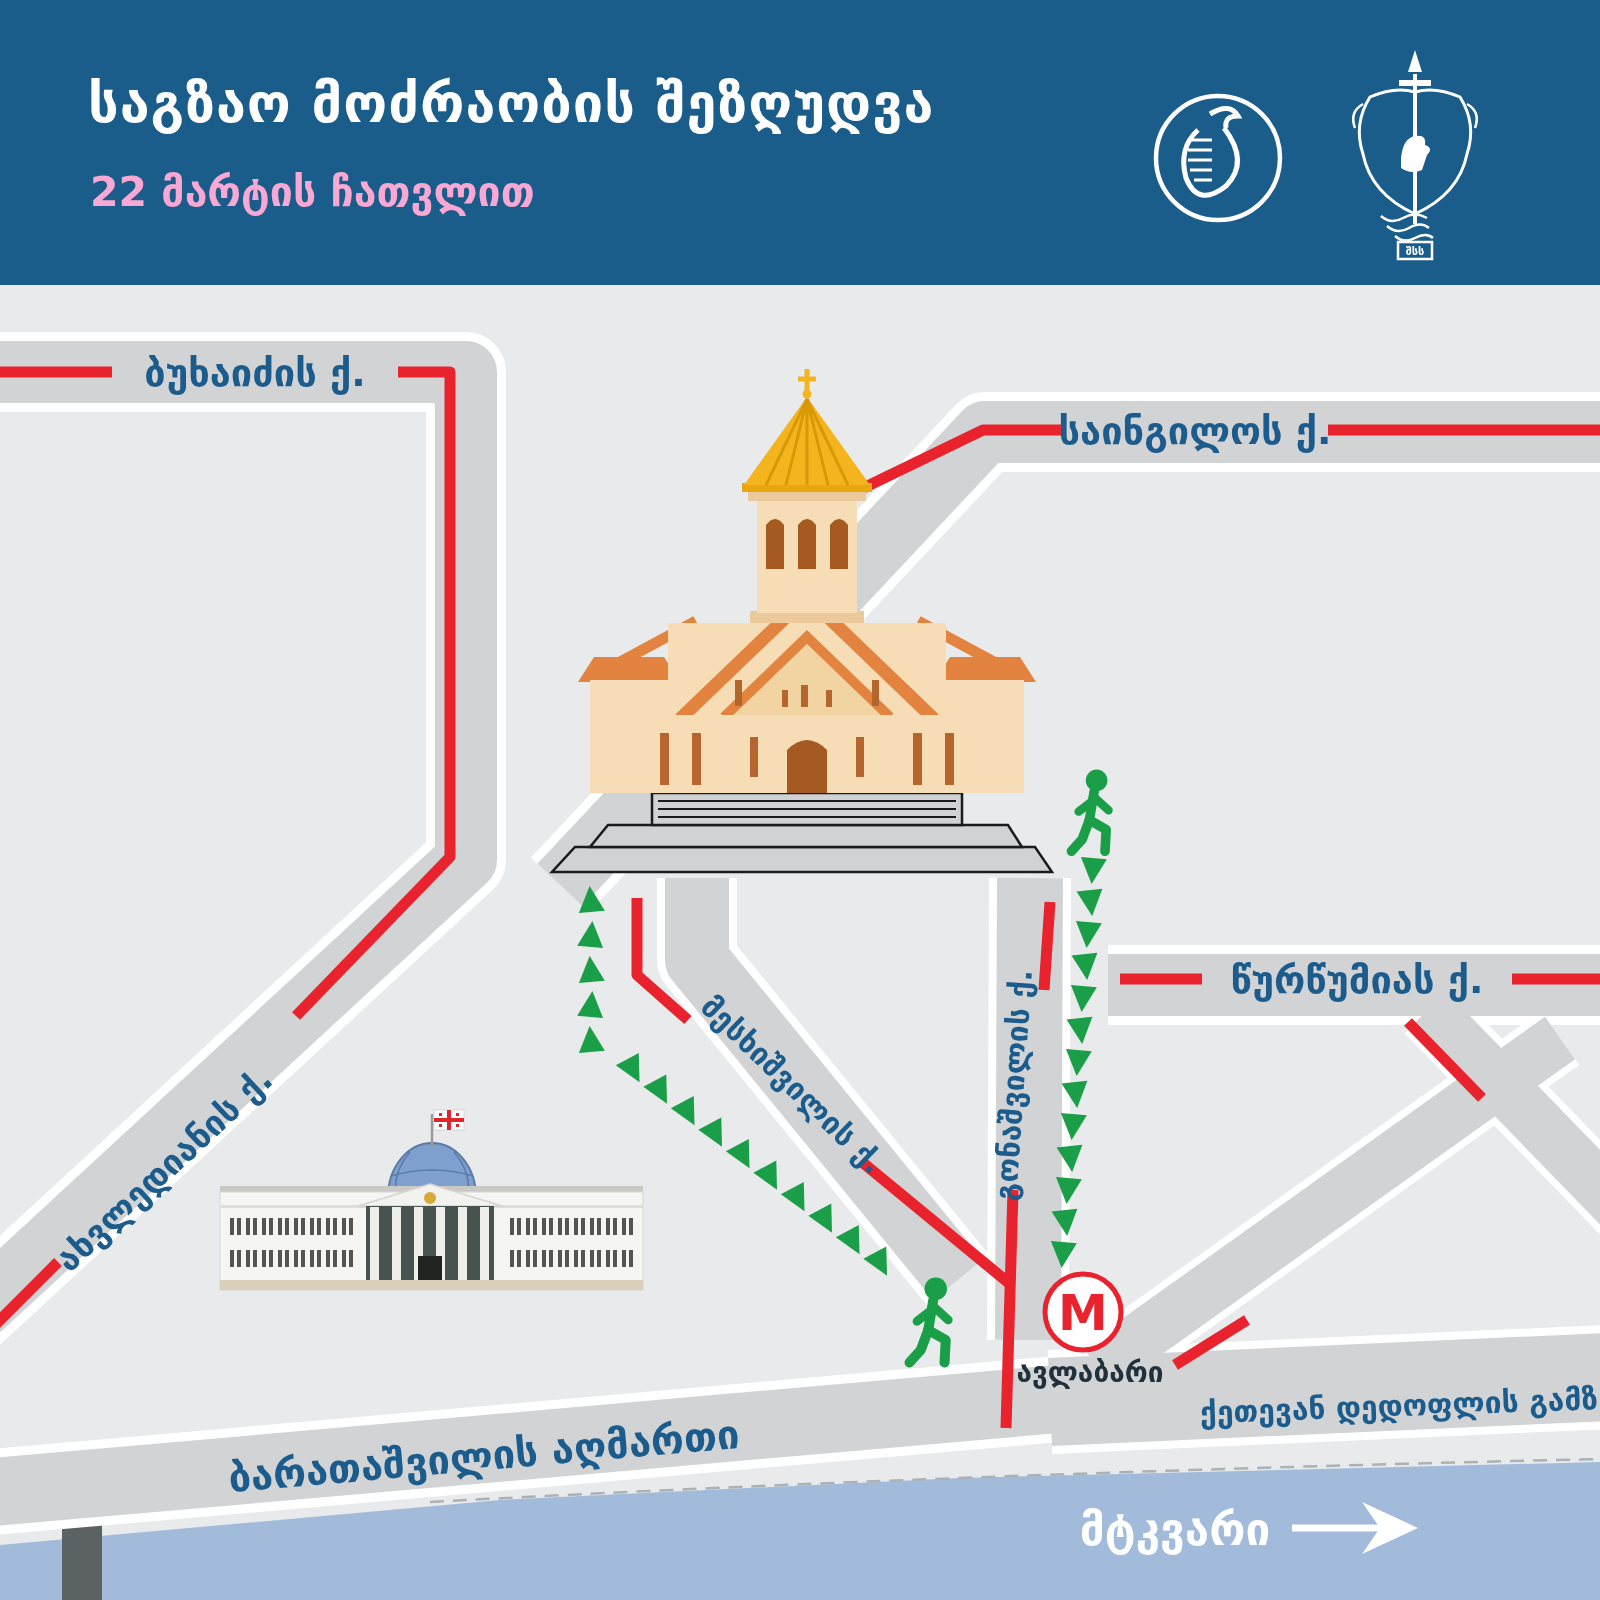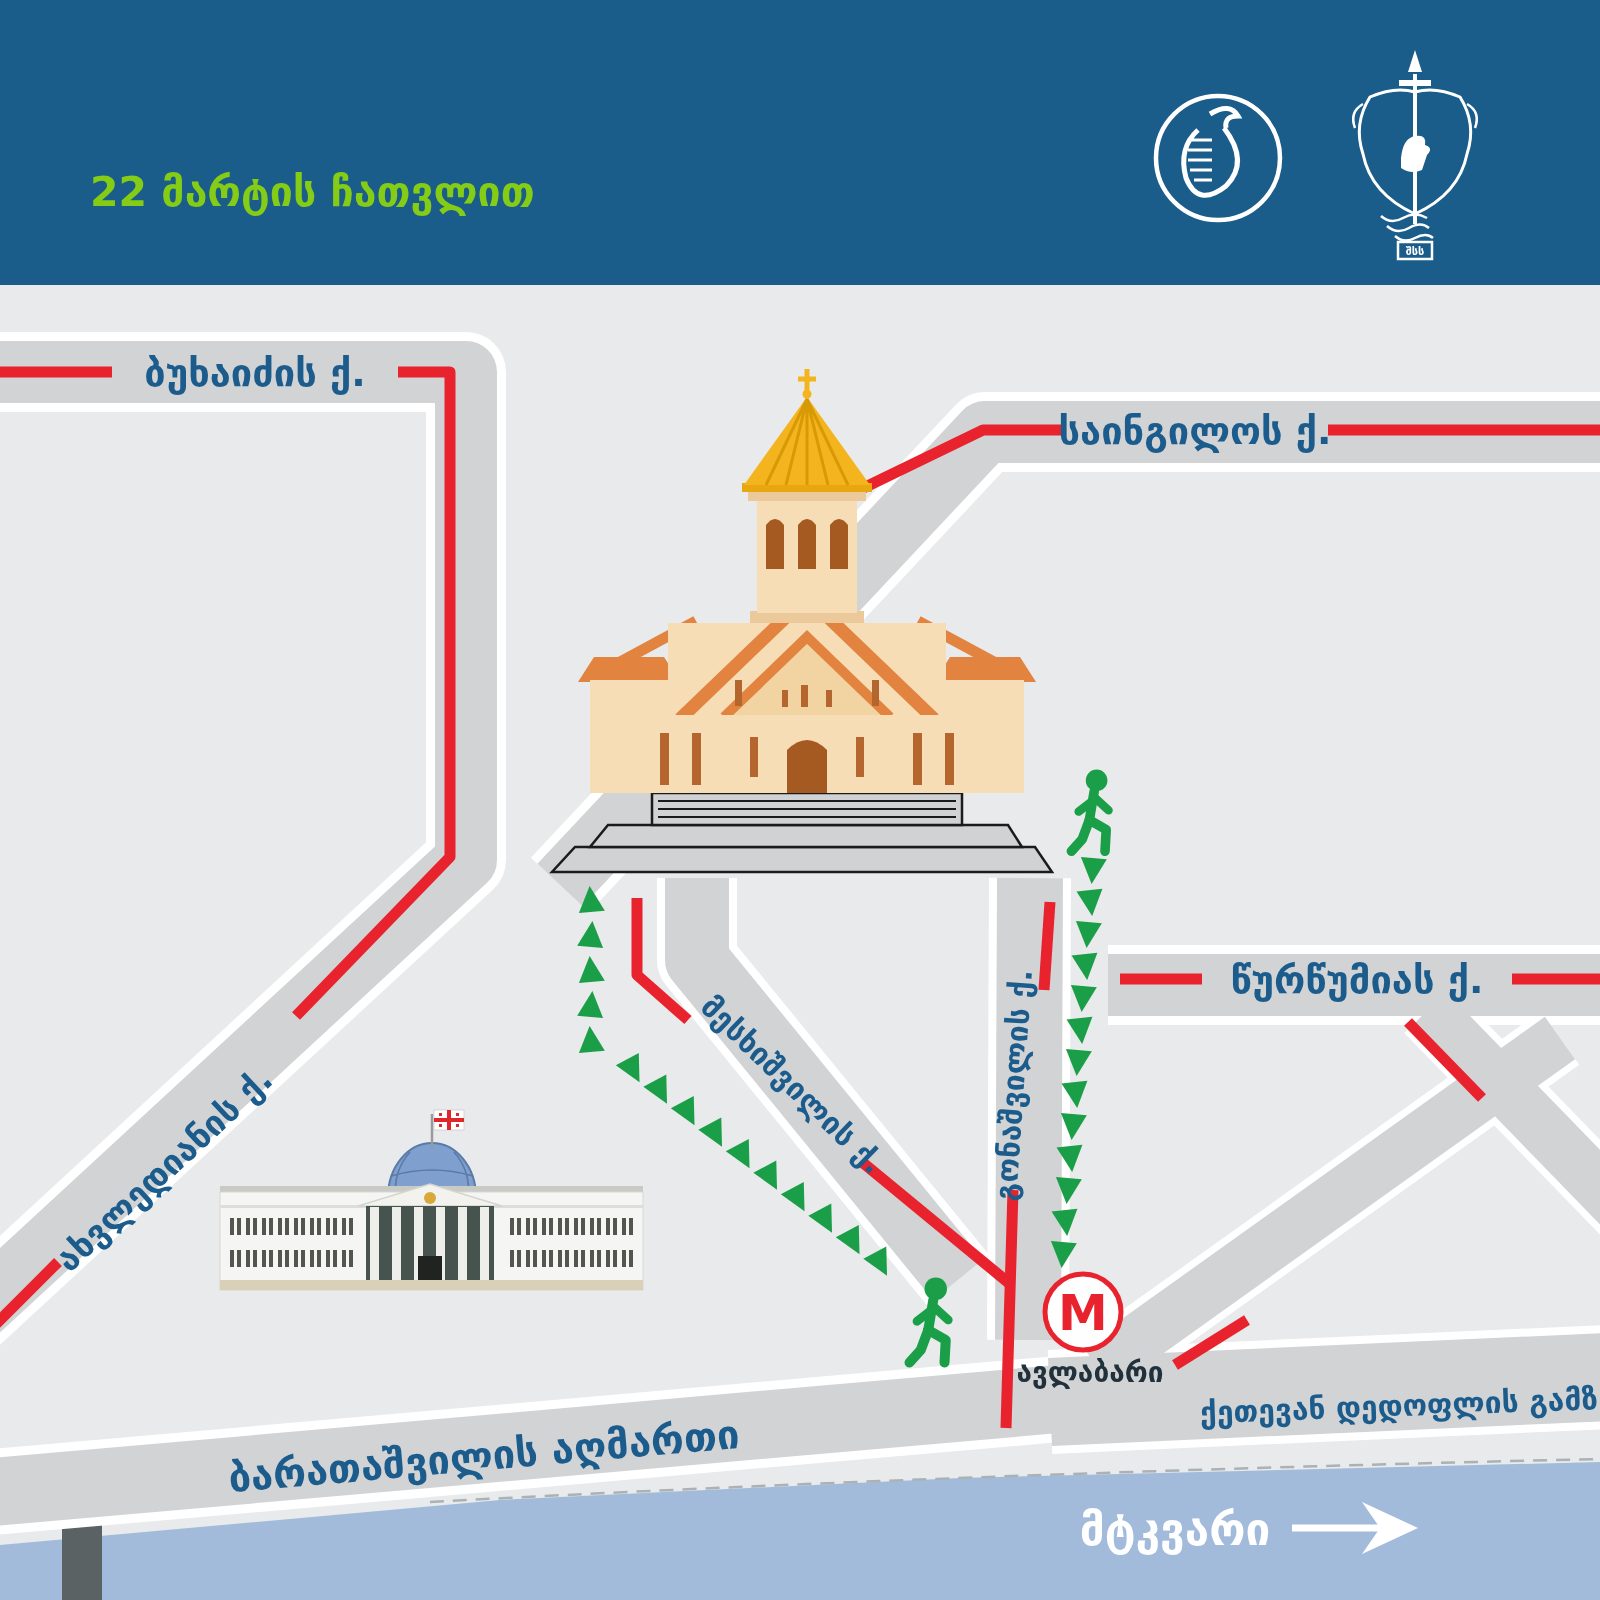--- a/index.html
+++ b/index.html
@@ -1,21 +1,21 @@
 <!DOCTYPE html>
 <html><head>
 <meta charset="utf-8">
 <style>
   html,body{margin:0;padding:0;background:#e8eaeb;}
   #stage{position:relative;width:1600px;height:1600px;overflow:hidden;
          font-family:"DejaVu Sans",sans-serif;}
   #mapsvg{position:absolute;left:0;top:0;}
   #header{position:absolute;left:0;top:0;width:1600px;height:285px;background:#1a5c8a;}
   #title{position:absolute;left:88px;top:72px;color:#ffffff;font-size:54px;font-weight:bold;letter-spacing:1px;}
-  #subtitle{position:absolute;left:90px;top:168px;color:#84cc16;font-size:41px;font-weight:bold;}
+  #subtitle{position:absolute;left:90px;top:168px;color:#f9a8d4;font-size:41px;font-weight:bold;}
   .logo{position:absolute;}
   text{font-family:"DejaVu Sans",sans-serif;}
   .street-label{fill:#1b5c8d;font-weight:bold;}
 </style>
 </head>
 <body>
 
 <div id="stage">
 
 <svg id="mapsvg" width="1600" height="1600" viewBox="0 0 1600 1600">
@@ -303,20 +303,21 @@
   </g>
 
   <g>
     <text x="1175" y="1545" text-anchor="middle" font-size="44" font-weight="bold" fill="#ffffff">მტკვარი</text>
     <path d="M 1292,1528 L 1386,1528" stroke="#ffffff" stroke-width="7"></path>
     <polygon points="1418,1528 1362,1502 1380,1528 1362,1554" fill="#ffffff"></polygon>
   </g>
 </svg>
 
 <div id="header">
+  <div id="title">საგზაო მოძრაობის შეზღუდვა</div>
   <div id="subtitle">22 მარტის ჩათვლით</div>
 
   <svg class="logo" style="left:1148px;top:88px;" width="140" height="140" viewBox="-70 -70 140 140">
     <g stroke="#ffffff" fill="none" stroke-width="4.5">
       <circle cx="0" cy="0" r="62"></circle>
       <path d="M -8,-44 q 20,-12 28,2 q -14,0 -12,12" stroke-width="5"></path>
       <path d="M 6,-30 q 26,34 2,58 q -28,22 -40,-8 q -8,-30 12,-48" stroke-width="5"></path>
       <path d="M -28,-18 h 22 M -30,-8 h 24 M -30,2 h 24 M -28,12 h 22 M -24,22 h 18" stroke-width="3"></path>
     </g>
     <text id="city-vert-text" x="28" y="-18" font-size="12" font-weight="bold" fill="#ffffff" text-anchor="middle"></text>

